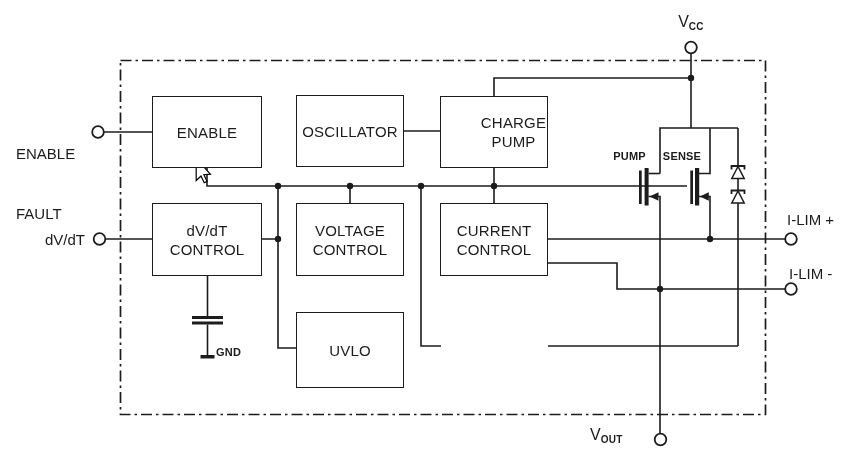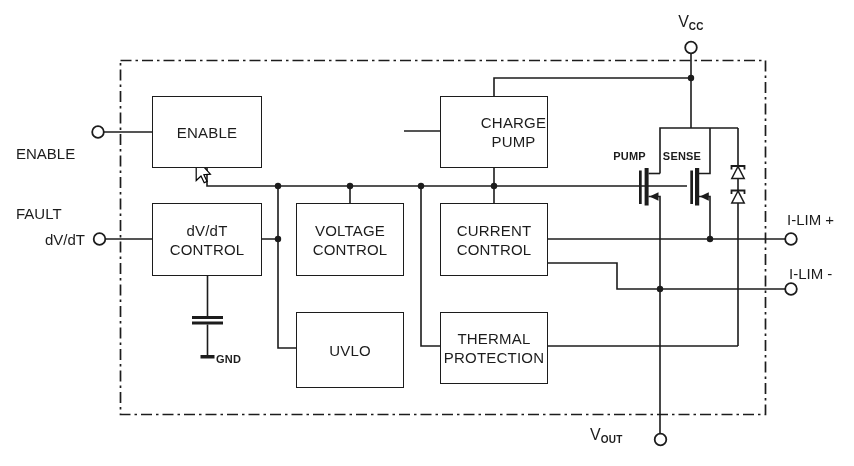--- a/index.html
+++ b/index.html
@@ -96,20 +96,23 @@
       <circle cx="660.5" cy="439.5" r="5.8"></circle>
     </g>
 
     <path d="M196.2 158.5 L196.2 180.5 L201 176 L204.2 182.8 L207.1 181.4 L203.9 174.7 L210.4 174.2 Z" fill="#ffffff" stroke="#000000" stroke-width="1.2"></path>
   </svg>
 
   <div class="block" style="left:152px;top:96px;width:110px;height:72px;">
     <span>ENABLE</span>
   </div>
 
+  <div class="block" style="left:296px;top:95px;width:108px;height:72px;">
+    <span>OSCILLATOR</span>
+  </div>
 
   <div class="block" style="left:440px;top:96px;width:108px;height:72px;padding-left:39px;">
     <span>CHARGE</span>
     <span>PUMP</span>
   </div>
 
   <div class="block" style="left:152px;top:203px;width:110px;height:73px;">
     <span>dV/dT</span>
     <span>CONTROL</span>
   </div>
@@ -121,38 +124,34 @@
 
   <div class="block" style="left:440px;top:203px;width:108px;height:73px;align-items:center;">
     <span>CURRENT</span>
     <span>CONTROL</span>
   </div>
 
   <div class="block" style="left:296px;top:312px;width:108px;height:76px;">
     <span>UVLO</span>
   </div>
 
-  <div class="block" style="left:440px;top:312px;width:108px;height:72px;">
-    <span>THERMAL</span>
-    <span>PROTECTION</span>
-  </div>
 
   <div class="pinlabel" style="left:16px;top:104px;">
     <span style="display:block">ENABLE</span>
     <span style="display:block">FAULT</span>
   </div>
 
   <div class="pinlabel" style="left:30px;top:230px;width:55px;text-align:right;">dV/dT</div>
 
   <div class="supplylabel" style="left:666px;top:13px;width:50px;"><span>V</span><sub>CC</sub></div>
 
   <div class="supplylabel" style="left:590px;top:426px;width:55px;text-align:left;"><span>V</span><sub>OUT</sub></div>
 
   <div class="pinlabel" style="left:787px;top:210px;">I-LIM +</div>
 
   <div class="pinlabel" style="left:789px;top:264px;">I-LIM -</div>
 
   <div class="fetlabel" style="left:603px;top:150px;width:53px;">PUMP</div>
   <div class="fetlabel" style="left:657px;top:150px;width:50px;">SENSE</div>
 
-  <div class="gndlabel" style="left:216px;top:346px;margin-top:7px;">GND</div>
+  <div class="gndlabel" style="left:216px;top:346px;">GND</div>
 
 </div>
 
 </body></html>

